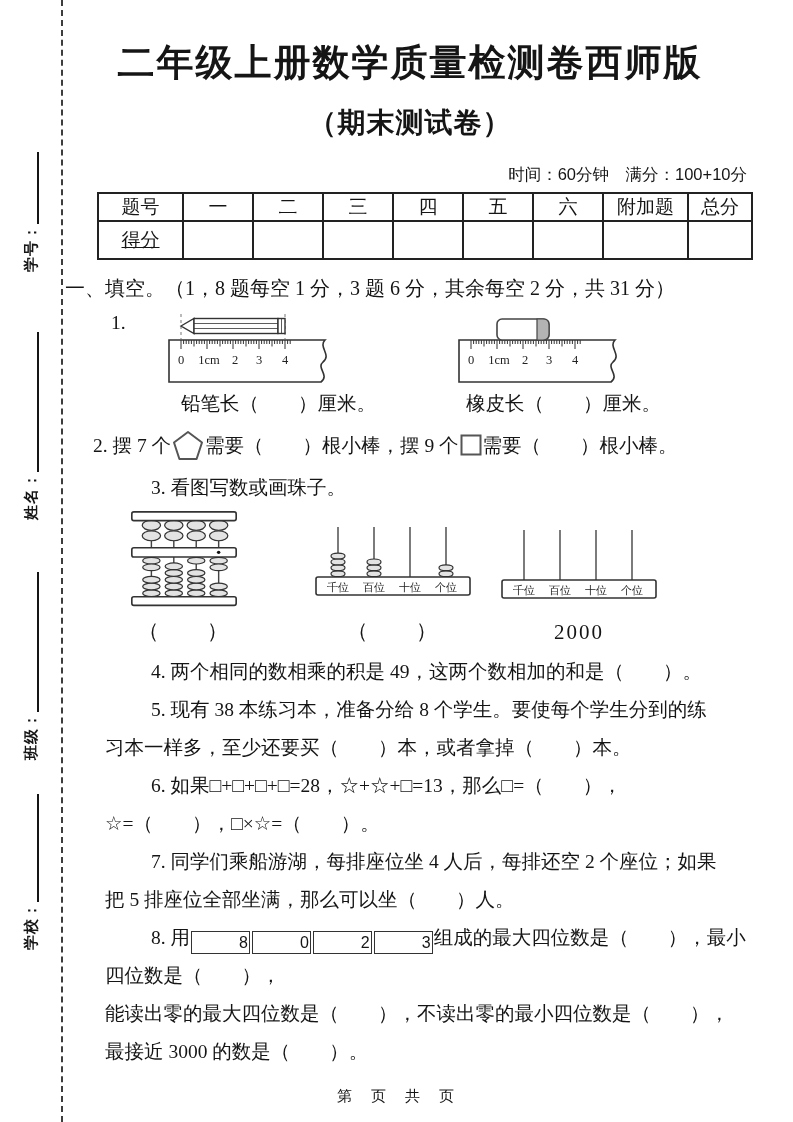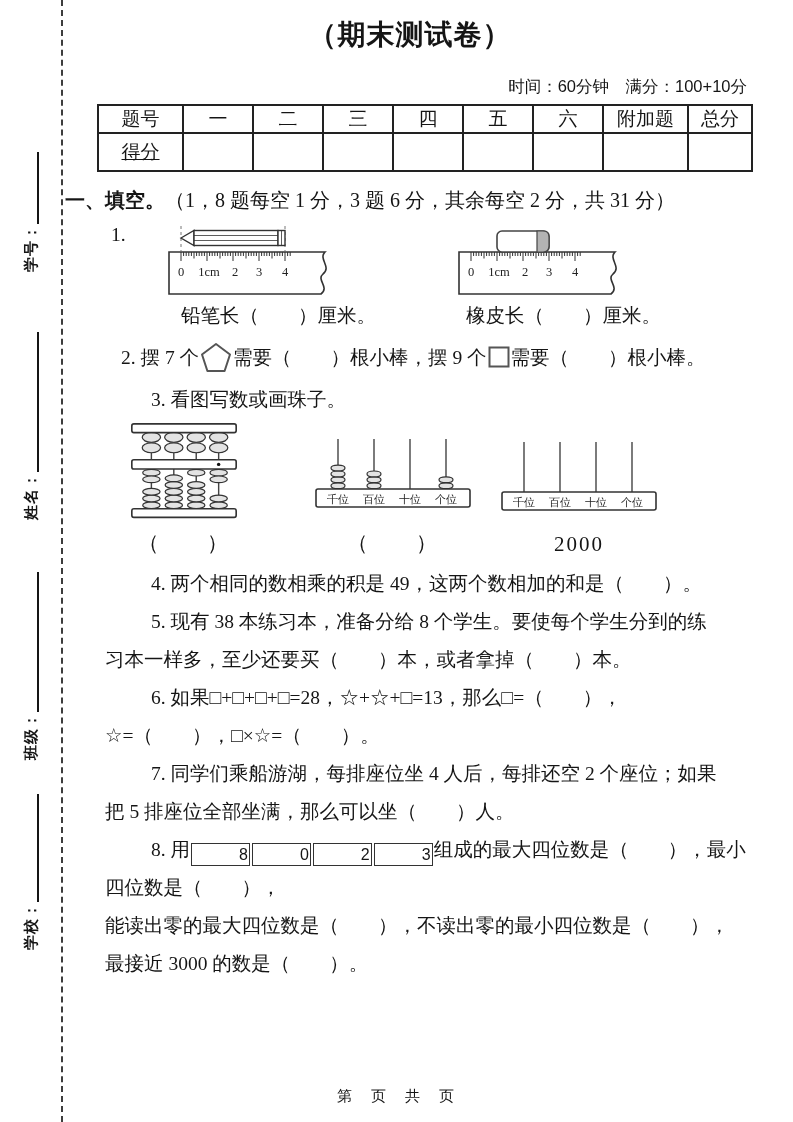--- a/index.html
+++ b/index.html
@@ -26,31 +26,31 @@
   .exam-info { margin-top:22px; margin-right:8px; text-align:right;
     font-size:16.5px; font-family:"Liberation Sans", sans-serif; }
   
   table.score { border-collapse:collapse; margin:6px 0 0 32px; width:654px;
     table-layout:fixed; }
   table.score td { border:2px solid #222; text-align:center; font-size:19px;
     height:18px; font-family:"Liberation Serif", serif; }
   table.score tr:last-child td { height:38px;text-decoration:underline; }
   
   .sec-head { margin-top:15px; font-size:20px; }
-  .sec-head .bold { font-weight:bold; font-family:"Liberation Sans", sans-serif; }
+  .sec-head .bold { font-weight:normal; font-family:"Liberation Sans", sans-serif; }
   
   .qpara { font-size:19.5px; line-height:38px;margin-left:40px; }
   .qline { display:block; }
   .indent { text-indent:46px; }
   
   .q1-row { display:flex; align-items:flex-end; margin-top:10px; }
   .q1-num { margin-left:46px; font-size:19.5px; align-self:flex-start; }
   .q1-cap-row { display:flex; margin-top:4px; font-size:19.5px; }
   
-  .q2-row { display:flex; align-items:center; margin-left:56px; margin-top:6px;
+  .q2-row { display:flex; align-items:center; margin-left:28px; margin-top:6px;
     font-size:19.5px; height:44px; }
   
   .q3-figs { display:flex; align-items:flex-end; margin-top:4px; }
   .fig3 { display:flex; flex-direction:column; align-items:center; }
   .ans { font-size:21px; letter-spacing:2px; }
   
   svg text { font-family:"Liberation Serif", serif; fill:#222; }
   .bead { fill:#e3e3e3; stroke:#333; stroke-width:1.2; }
   .frame { fill:#fff; stroke:#333; stroke-width:1.6; }
   .rod { stroke:#444; stroke-width:1.4; }
@@ -75,20 +75,21 @@
     <span>姓名：</span><span class="mblank" style="width:140px"></span>
   </div>
   <div class="margin-field" style="top:760px">
     <span>班级：</span><span class="mblank" style="width:140px"></span>
   </div>
   <div class="margin-field" style="top:950px">
     <span>学校：</span><span class="mblank" style="width:108px"></span>
   </div>
 
   <div class="content">
+    <div class="title">二年级上册数学质量检测卷西师版</div>
     <div class="subtitle">（期末测试卷）</div>
     <div class="exam-info">时间：60分钟　满分：100+10分</div>
 
     <table class="score">
       <colgroup>
         <col style="width:85px">
           <col style="width:70px">
           <col style="width:70px">
         <col style="width:70px">
           <col style="width:70px">

